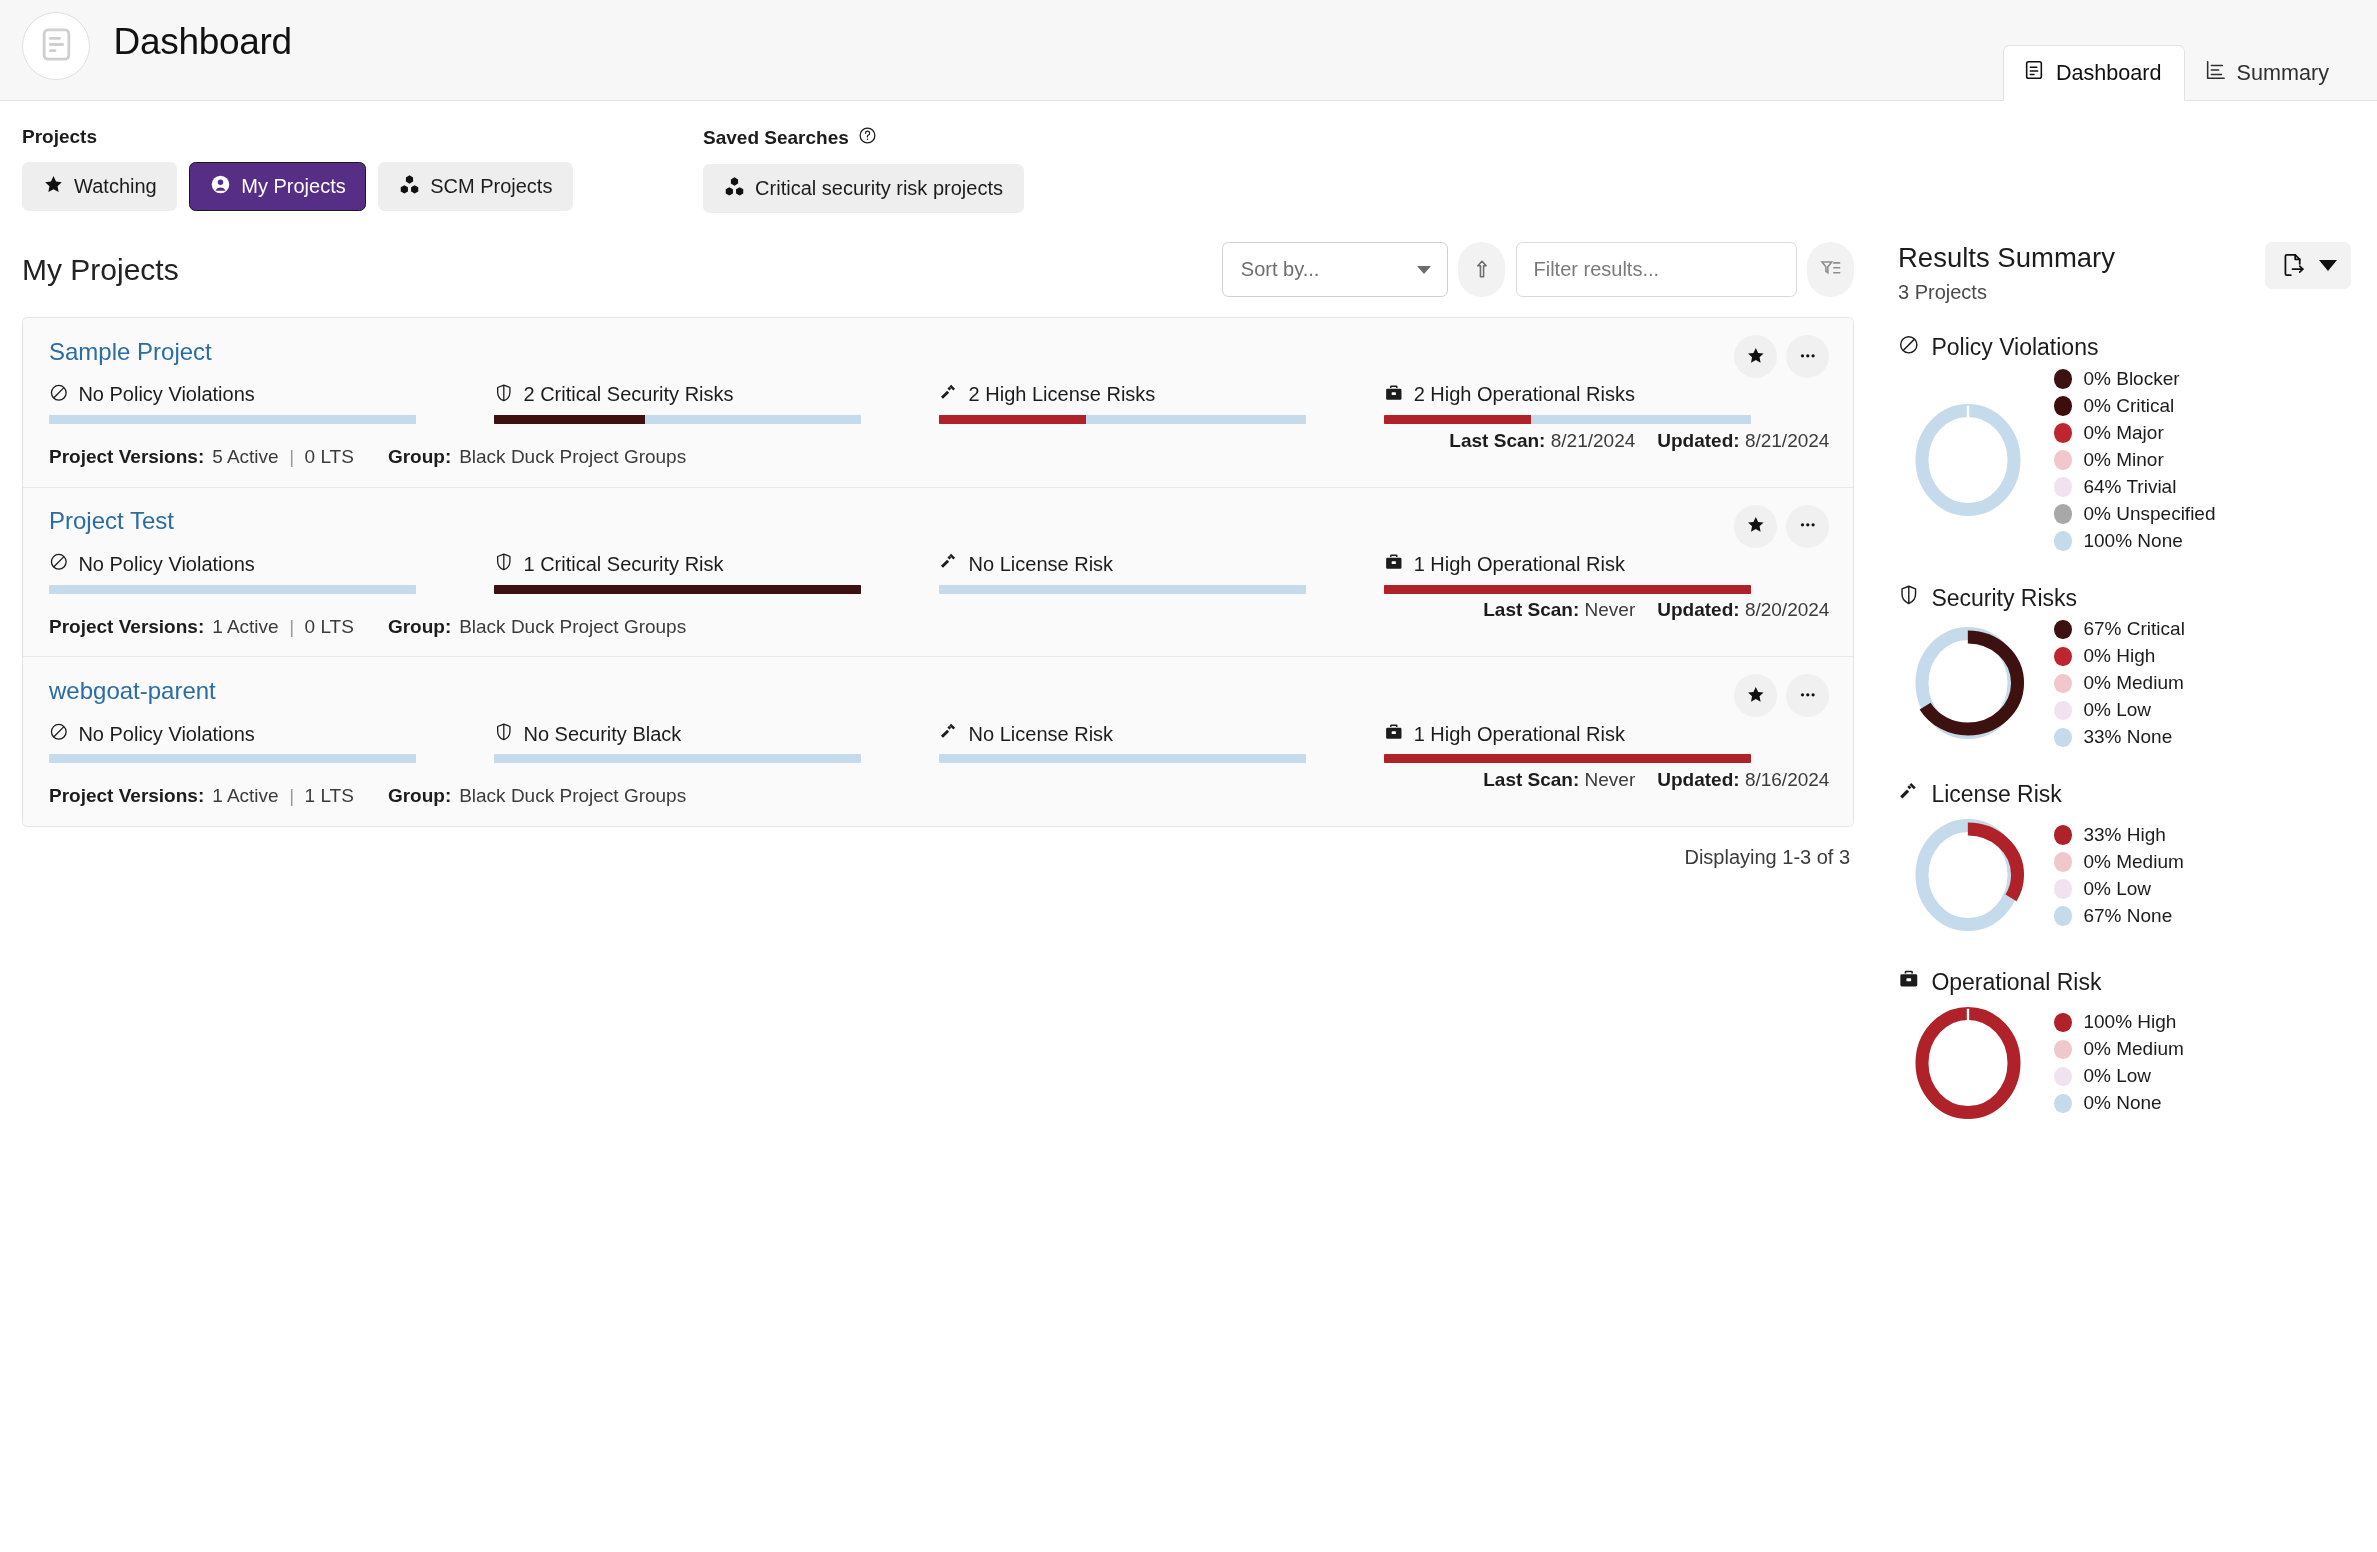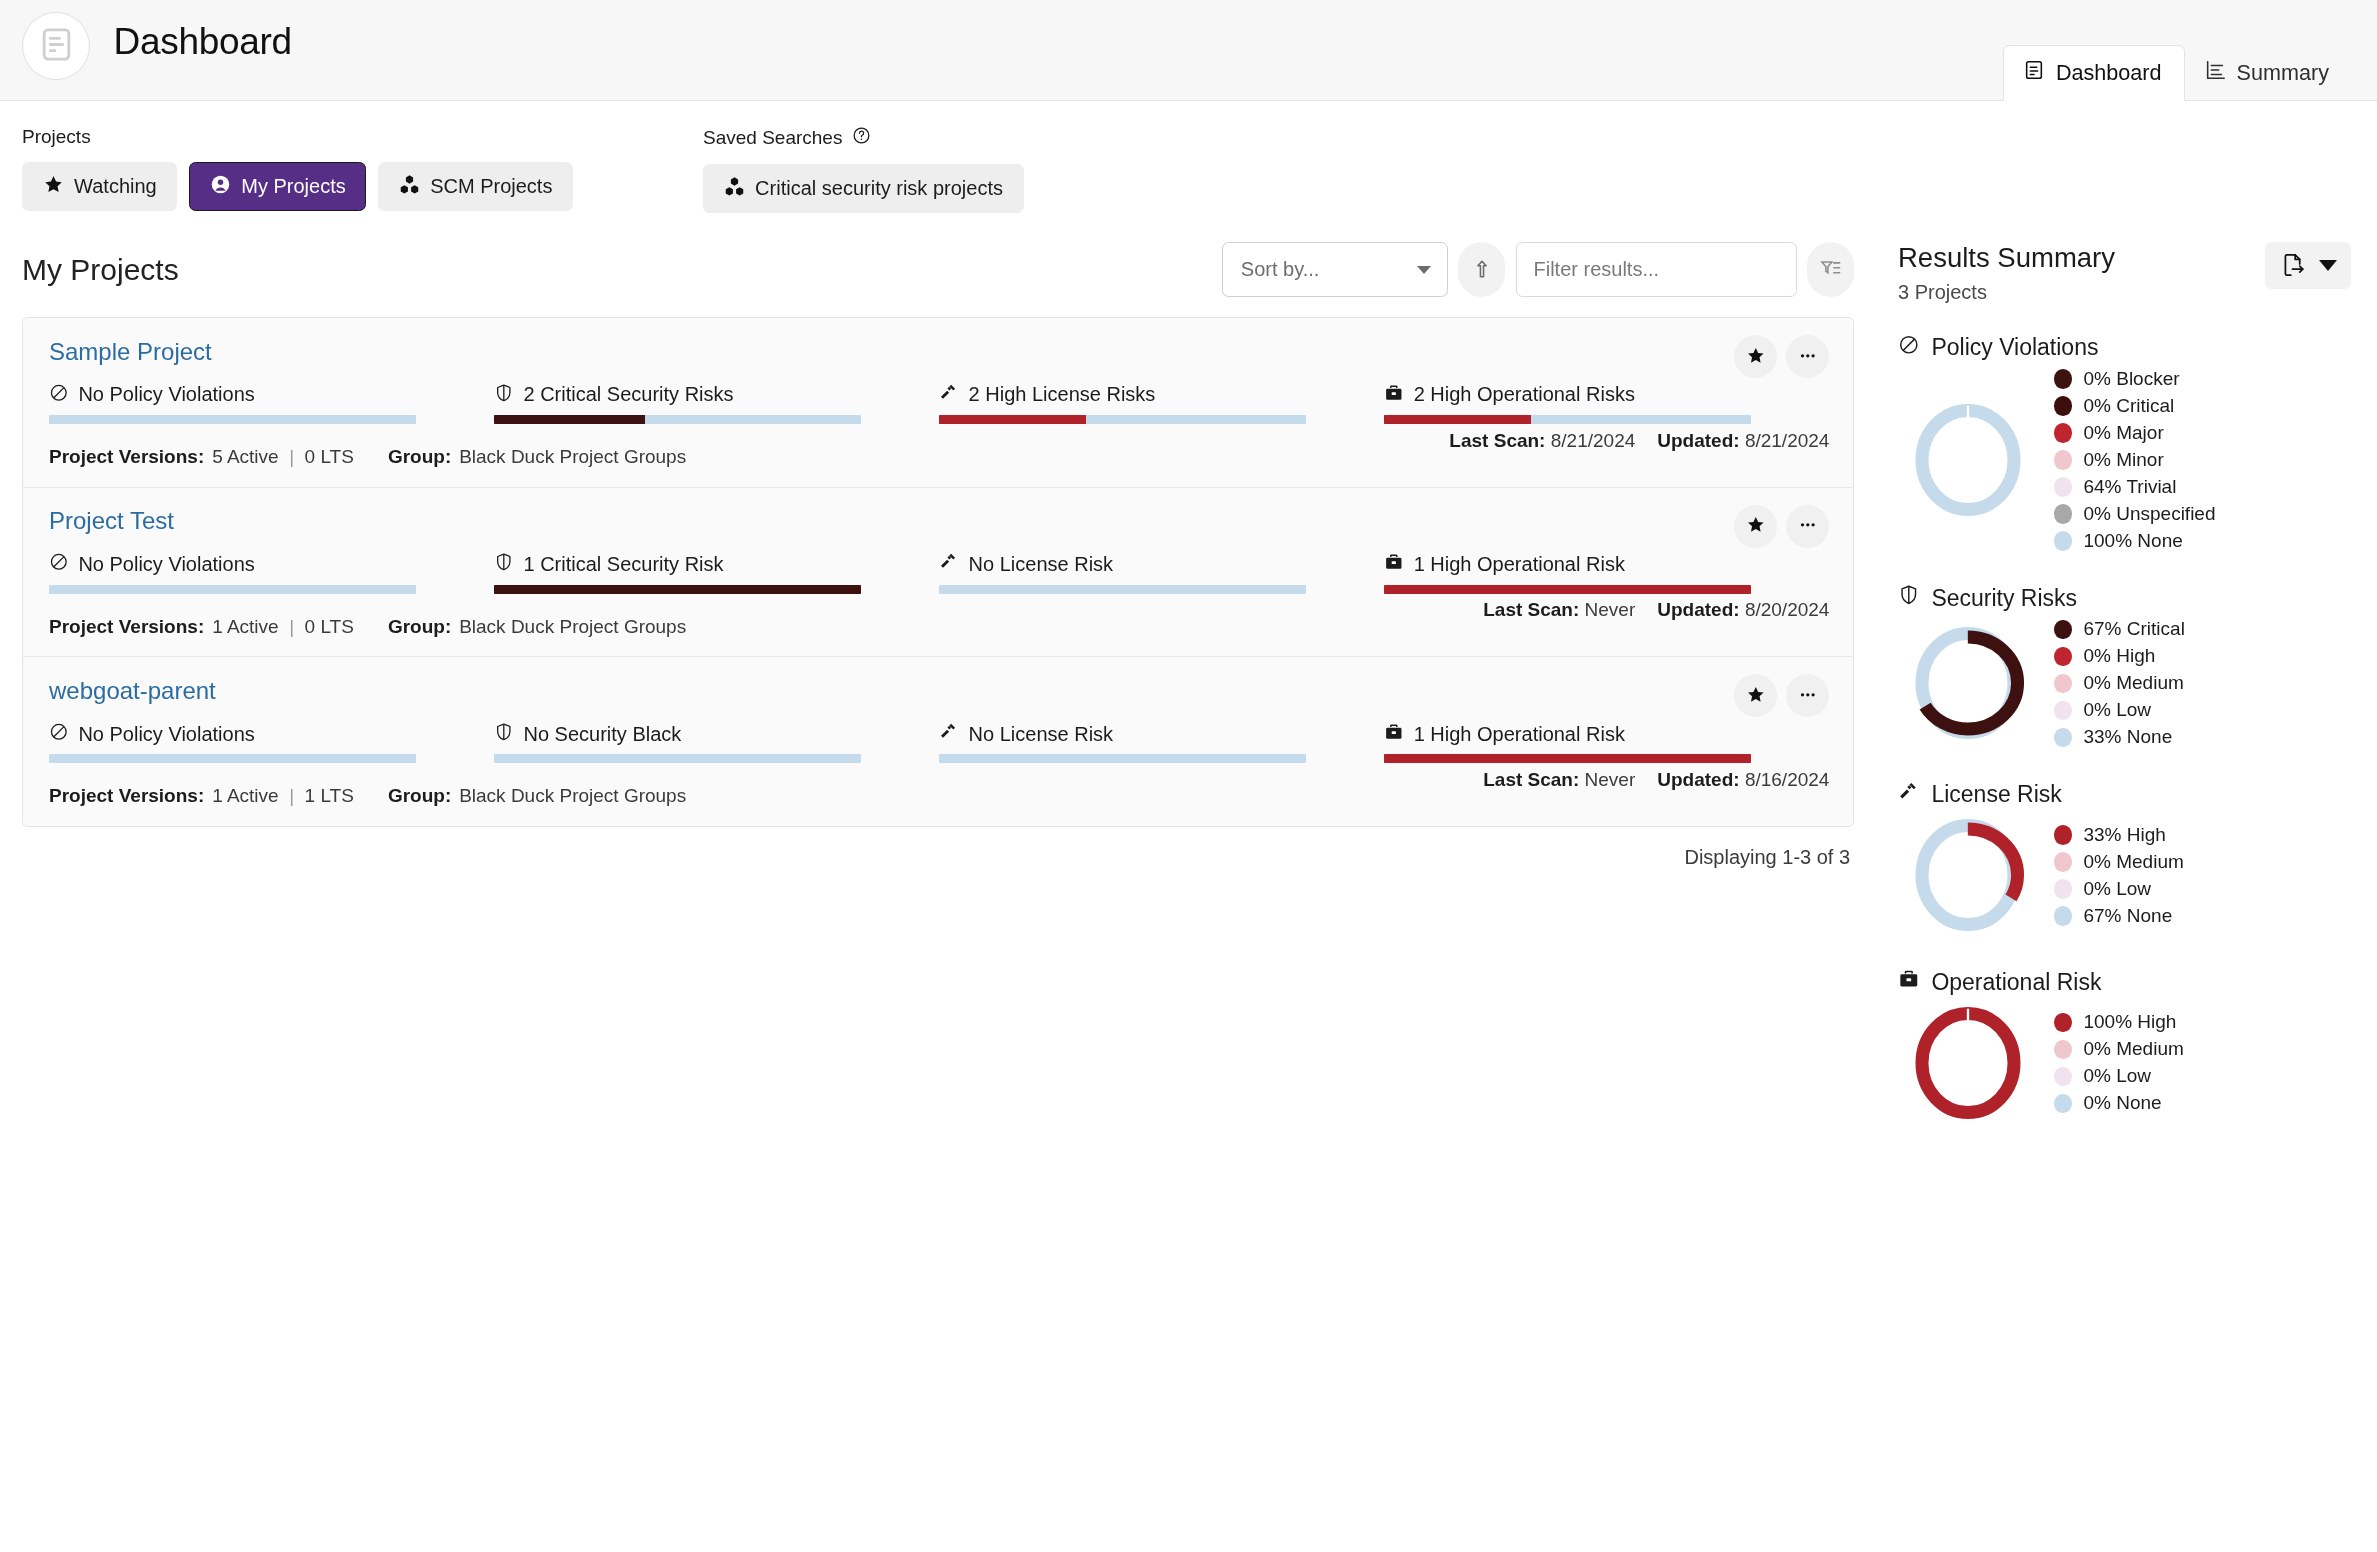--- a/index.html
+++ b/index.html
@@ -62,21 +62,21 @@
   
   .filter-bar {
     padding: 25px 22px 0 22px;
     display: flex;
     gap: 0;
   }
   .fb-group { display: flex; flex-direction: column; }
   .fb-group.saved { margin-left: 130px; }
   .fb-label {
     font-size: 19px;
-    font-weight: 400;
+    font-weight: 700;
     color: #1c1c1c;
     margin-bottom: 14.4px;
     display: flex; align-items: center; gap: 9.2px;
   }
   .chip-row { display: flex; gap: 11.8px; border-radius: 17px; }
   .chip {
     display: flex; align-items: center; gap: 10.5px;
     background: #eeeeee;
     border: 1.3px solid transparent;
     border-radius: 6.5px;

